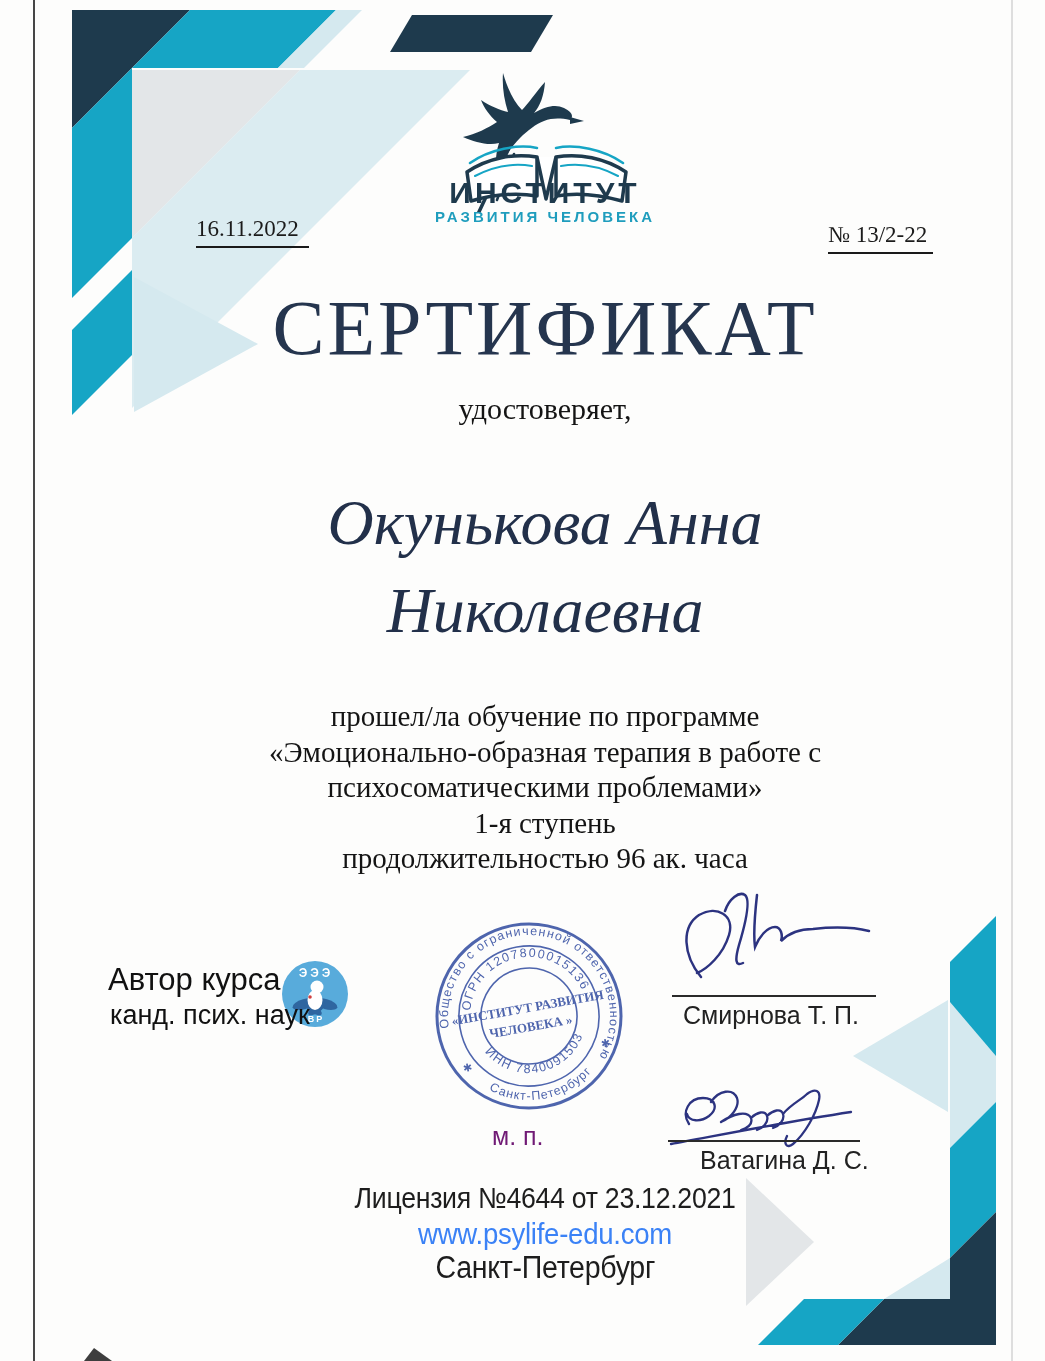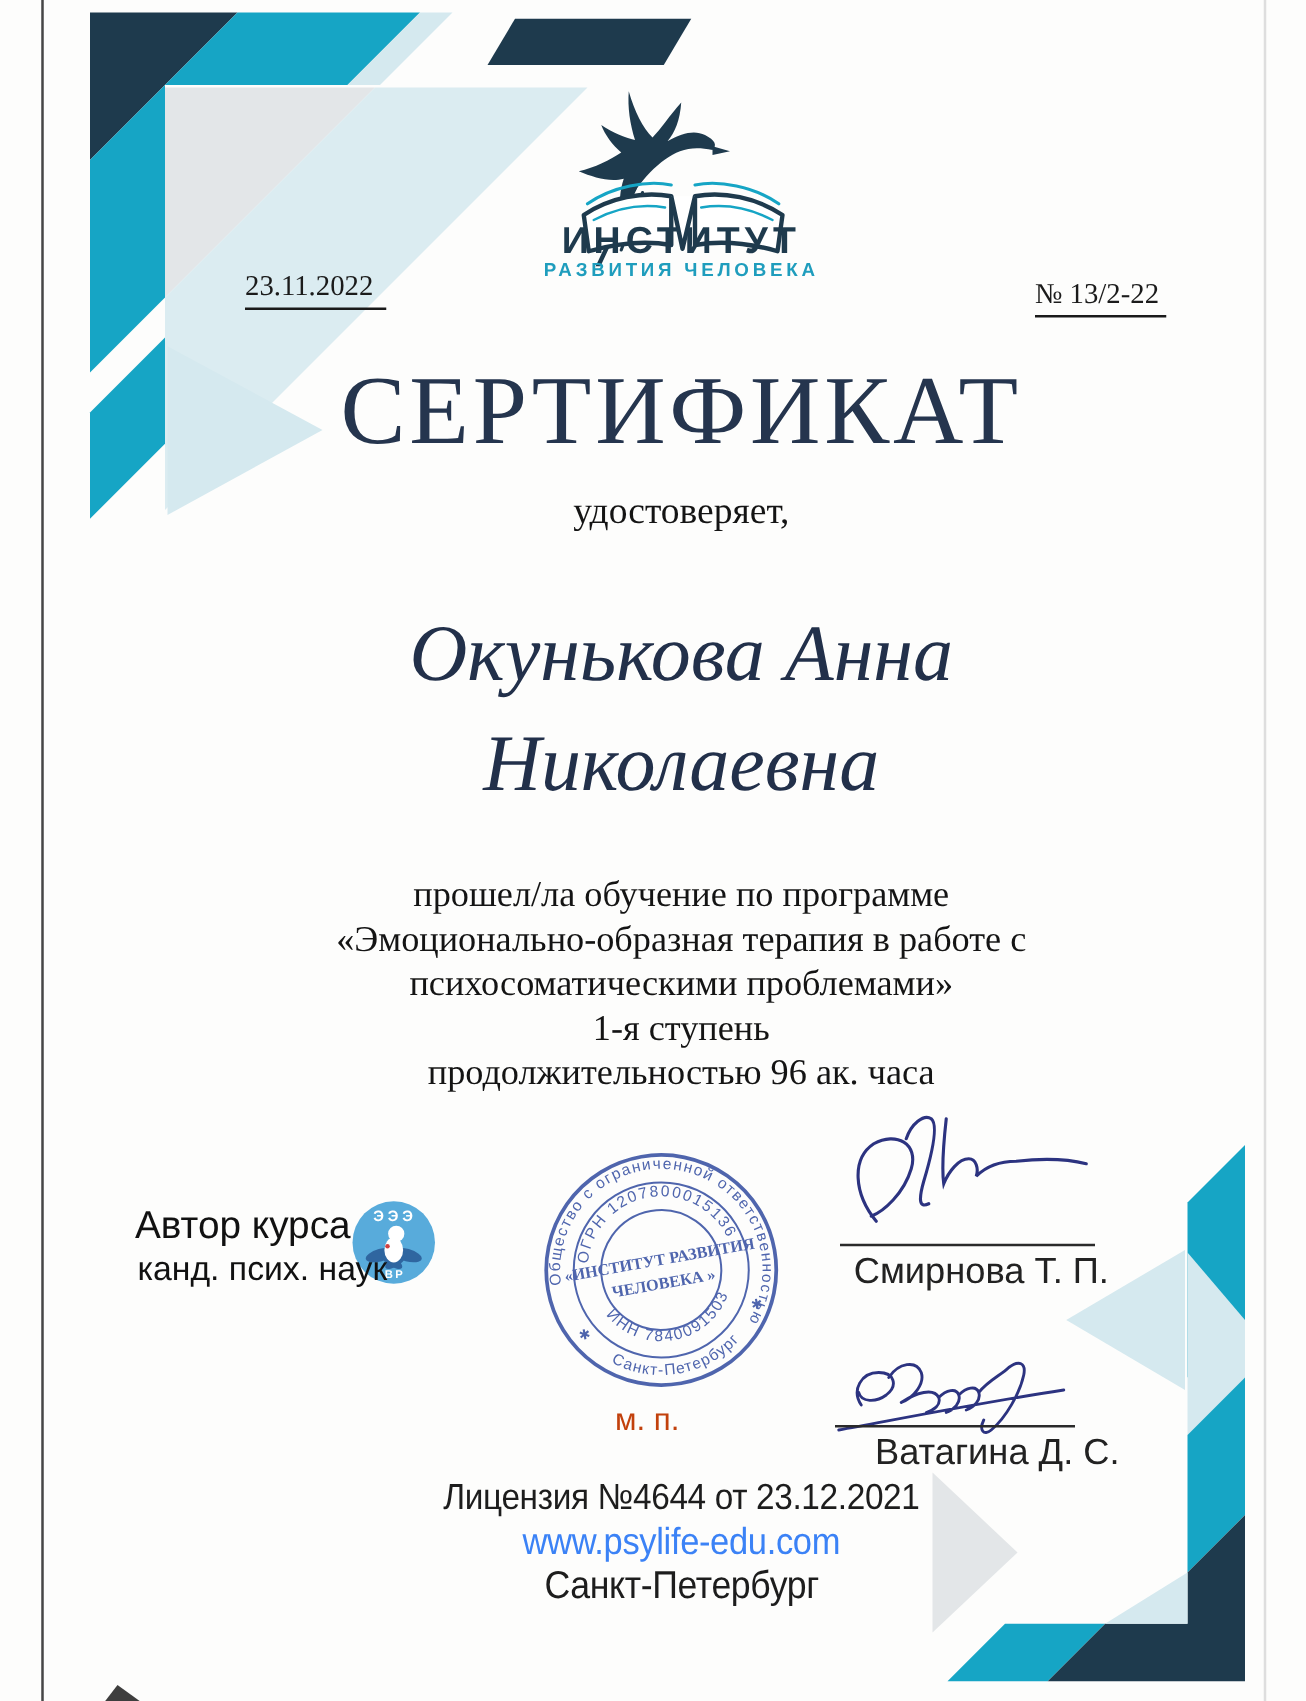--- a/index.html
+++ b/index.html
@@ -21,23 +21,23 @@
   .cert-title{top:283px;font-size:78px;color:#25354e;letter-spacing:3px;}
   .cert-certifies{top:392px;font-size:30px;color:#141414;}
   .cert-period{top:427px;font-size:30px;color:#141414;}
   .name-line{font-style:italic;font-size:64px;color:#22304a;}
   .name1{top:486px;}
   .name2{top:574px;}
   .program{top:699px;font-size:29px;line-height:35.5px;color:#141414;}
   .author1{top:962px;left:108px;font-size:31px;color:#111;}
   .author2{top:1000px;left:110px;font-size:27px;color:#111;}
   .director{top:1108px;left:108px;font-size:31px;color:#111;}
-  .mp{top:1122px;left:492px;font-size:25px;color:#c2410c;}
+  .mp{top:1122px;left:492px;font-size:25px;color:#701a75;}
   .sigline{height:2px;background:#2a2a2a;}
-  .signame{font-size:29px;color:#222;}
+  .signame{font-size:25px;color:#222;}
   .footer-license{top:1182px;font-size:29px;color:#1d1d1d;}
   .footer-site{top:1217px;font-size:30px;color:#3b82f6;}
   .footer-city{top:1250px;font-size:31px;color:#1d1d1d;}
   .edge-left{left:33px;top:0;width:2px;height:1361px;background:#262626;opacity:.85;}
   .edge-right{left:1011px;top:0;width:2px;height:1361px;background:#bfbfbf;opacity:.5;}
 </style>
 </head>
 <body>
 
 <div class="page">
@@ -64,21 +64,21 @@
     <polygon points="838,1345 758,1345 804,1299 884,1299" fill="#16a5c5"></polygon>
     <polygon points="746,1178 746,1306 814,1242" fill="#e3e6e8"></polygon>
     <polygon points="950,1258 950,1299 884,1299" fill="#d5e9ef"></polygon>
 
     <polygon points="94,1348 112,1361 84,1361" fill="#1c1c1c" opacity="0.85"></polygon>
   </svg>
 
   <div class="abs edge-left"></div>
   <div class="abs edge-right"></div>
 
-  <div class="abs serif underlined doc-date z3">23.11.2022</div>
+  <div class="abs serif underlined doc-date z3">16.11.2022</div>
   <div class="abs serif underlined doc-number z3">№ 13/2-22</div>
 
   <svg class="abs z2" style="left:440px;top:58px;width:200px;height:155px;" viewBox="440 58 200 155" xmlns="http://www.w3.org/2000/svg">
     <g>
       <path fill="#1e3a4d" d="M503,73 C508,90 514,102 522,110 C528,104 536,92 545,82 C544,96 540,106 534,113
         C546,106 556,104 564,108 C572,112 574,116 570,120 C560,118 552,118 544,121 C536,124 528,130 520,138
         C512,146 504,158 497,172 C495,162 496,152 499,143 C488,146 475,142 463,137 C476,134 488,128 497,122
         C490,116 484,108 481,100 C490,106 500,110 508,112 C504,99 502,86 503,73 Z"></path>
       <path fill="#1e3a4d" d="M570,117 L584,121 L570,124 Z"></path>
       <path stroke="#1e3a4d" stroke-width="3.5" stroke-linecap="round" fill="none" d="M508,150 L478,214"></path>

